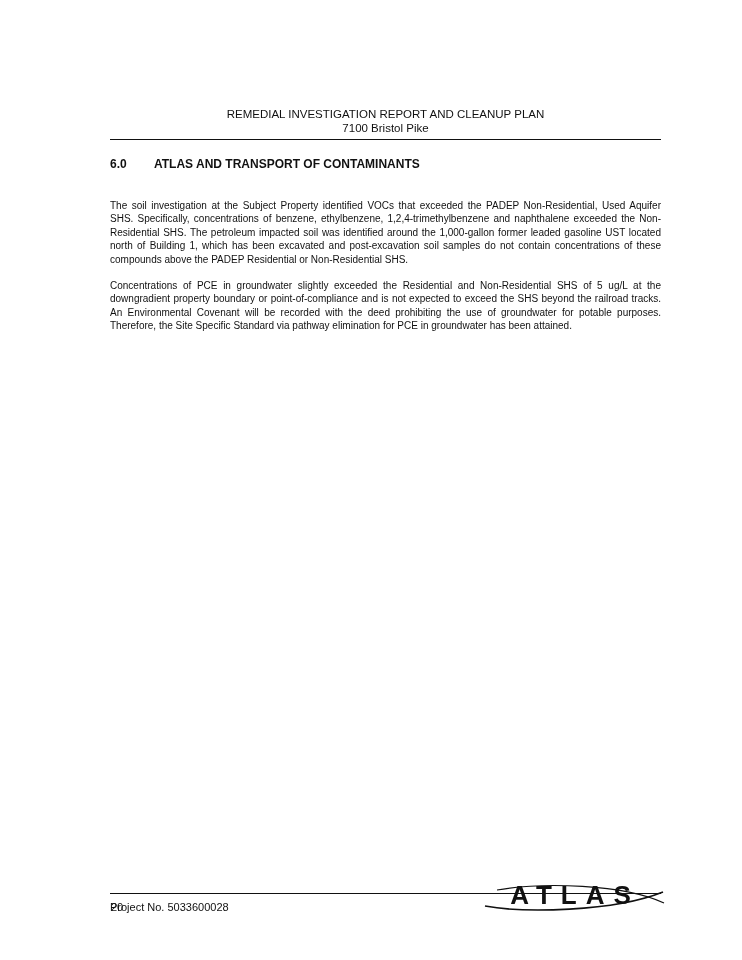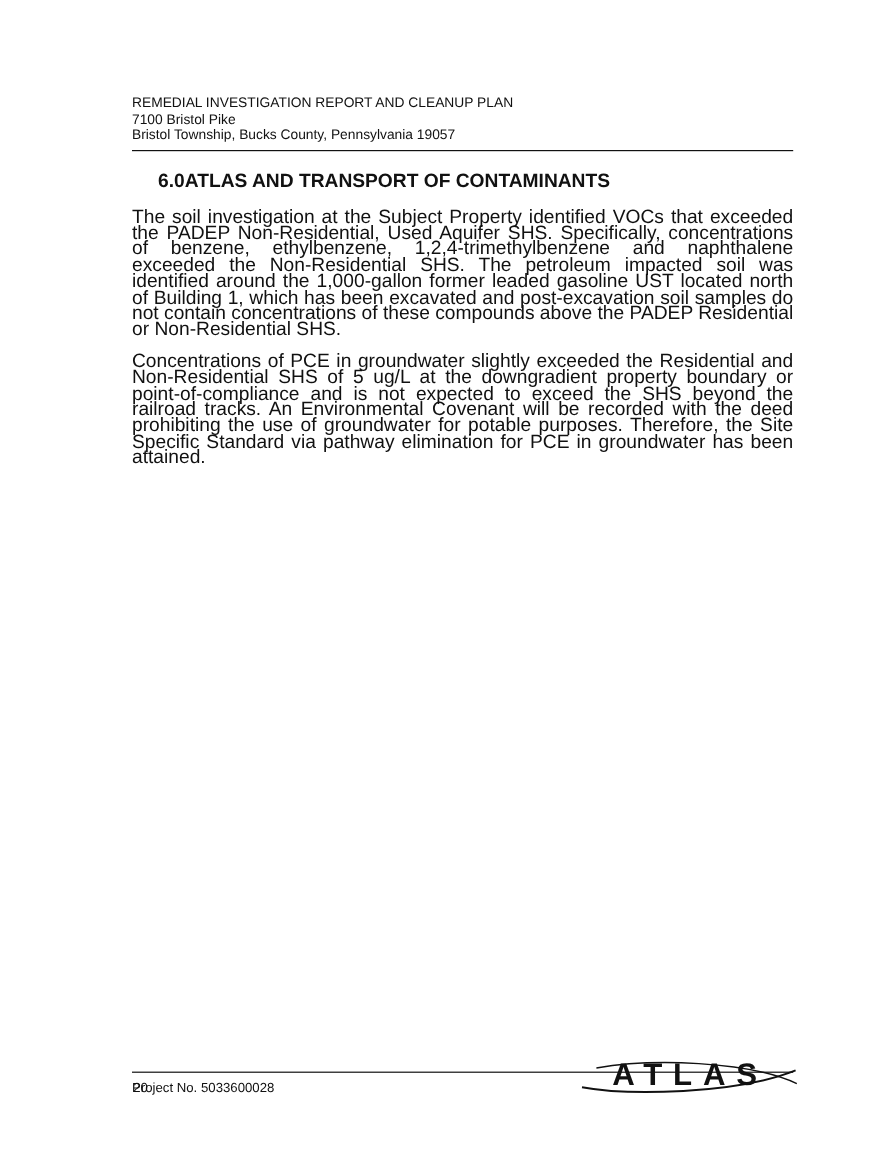--- a/index.html
+++ b/index.html
@@ -18,47 +18,47 @@
   .page {
     position: absolute;
     left: 110px;
     top: 0;
     width: 551px;
     height: 960px;
   }
 
   
   .doc-header {
-    padding-top: 80px;
+    padding-top: 108px;
+    text-align: center;
     font-size: 11.5px;
     line-height: 13.5px;
     color: #111;
   }
   .doc-header .hline { white-space: nowrap; }
   .header-rule {
     border: none;
     border-top: 1.6px solid #111;
     margin: 4px 0 0 0;
   }
 
   
   .section-heading {
     display: flex;
     margin-top: 17px;
-    font-size: 16px;
+    font-size: 12px;
     font-weight: bold;
     color: #111;
-    text-align: right;
   }
   .section-number { width: 44px; }
 
   
   .body-copy {
-    margin-top: 14px;
-    font-size: 16px;
+    margin-top: 28px;
+    font-size: 10px;
     line-height: 13.4px;
     text-align: justify;
     color: #111;
   }
   .body-copy p {
     margin: 0 0 13px 0;
   }
 
   
   .doc-footer {
@@ -85,21 +85,20 @@
   }
 </style>
 </head>
 <body>
 
 <div class="page">
 
   <div class="doc-header">
     <div class="hline">REMEDIAL INVESTIGATION REPORT AND CLEANUP PLAN</div>
     <div class="hline">7100 Bristol Pike</div>
-    <div class="hline">Bristol Township, Bucks County, Pennsylvania 19057</div>
     <hr class="header-rule">
   </div>
 
   <div class="section-heading">
     <span class="section-number">6.0</span>
     <span class="section-title">ATLAS AND TRANSPORT OF CONTAMINANTS</span>
   </div>
 
   <div class="body-copy">
     <p>The soil investigation at the Subject Property identified VOCs that exceeded the PADEP Non-Residential, Used Aquifer SHS.  Specifically, concentrations of benzene, ethylbenzene, 1,2,4-trimethylbenzene and naphthalene exceeded the Non-Residential SHS.  The petroleum impacted soil was identified around the 1,000-gallon former leaded gasoline UST located north of Building 1, which has been excavated and post-excavation soil samples do not contain concentrations of these compounds above the PADEP Residential or Non-Residential SHS.</p>

